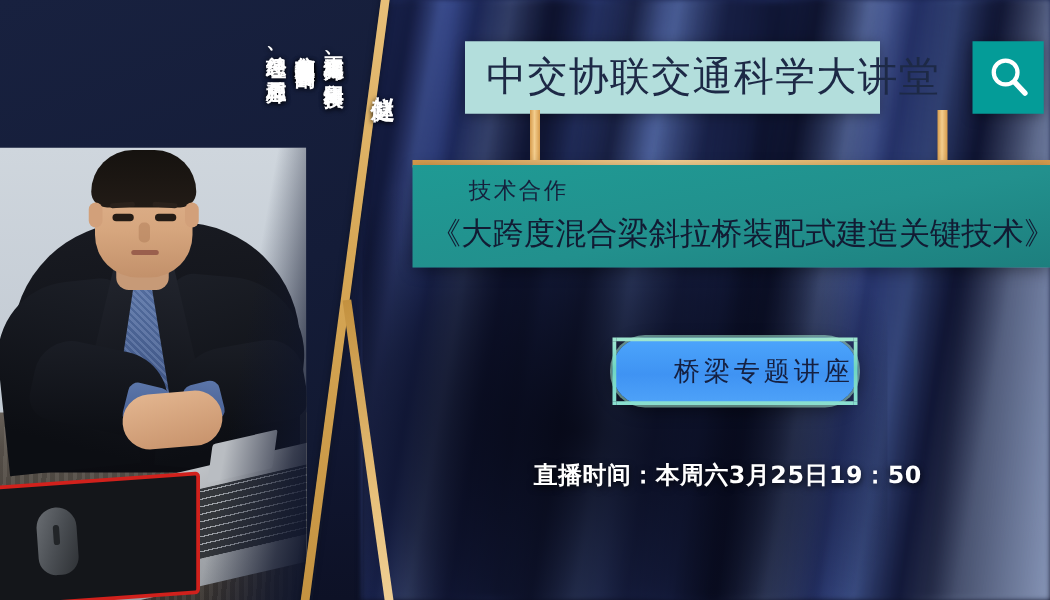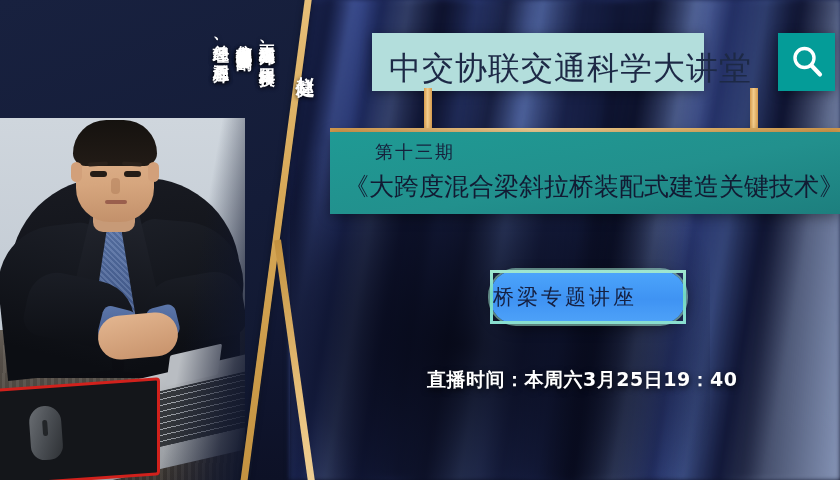--- a/index.html
+++ b/index.html
@@ -180,21 +180,21 @@
   }
   #v-name{ right:525px; top:62px; font-size:19px; letter-spacing:2px; }
   #v-title1{ right:565px; top:32px; font-size:16px; }
   #v-title2{ right:588px; top:32px; font-size:16px; }
   #v-title3{ right:611px; top:32px; font-size:16px; }
 
   
   .title-bar{
     position:absolute;left:372px;top:33px;width:332px;height:58px;
     background:#b3dedc;
-    display:flex;align-items:flex-end;
+    display:flex;align-items:center;
     box-shadow:0 2px 10px rgba(0,0,0,.35);
   }
   .title-text{
     color:#1d2946;
     font-size:32px;
     letter-spacing:1px;
     padding-left:17px;
     white-space:nowrap;
     font-weight:normal;
   }
@@ -232,21 +232,21 @@
   }
 
   
   .pill{
     position:absolute;left:490px;top:270px;width:190px;height:48px;
     border-radius:26px;
     background:linear-gradient(180deg,#4ba4fb 0%,#3f93f3 55%,#4da1f8 100%);
     border:3px solid;
     border-image:linear-gradient(180deg,#9fe6cf,#6fd6c2 45%,#8adfd0) 1;
     box-shadow:0 0 0 2px rgba(160,230,205,.55),0 4px 14px rgba(0,0,0,.45);
-    display:flex;align-items:center;justify-content:flex-start;
+    display:flex;align-items:center;justify-content:flex-end;
   }
   .pill-text{
     color:#152041;font-size:21px;letter-spacing:3px;white-space:nowrap;
   }
 
   
   .info{
     position:absolute;color:#ffffff;font-weight:bold;font-size:19px;
     letter-spacing:.5px;white-space:nowrap;
     text-shadow:0 2px 6px rgba(0,0,0,.8);
@@ -318,23 +318,23 @@
       <circle cx="14.5" cy="13" r="9.5" fill="none" stroke="#ffffff" stroke-width="3.4"></circle>
       <line x1="21.5" y1="20.5" x2="30" y2="29.5" stroke="#ffffff" stroke-width="4.2" stroke-linecap="round"></line>
     </svg>
   </div>
 
   <div class="connector" id="conn-left"></div>
   <div class="connector" id="conn-right"></div>
   <div class="gold-rail"></div>
 
   <div class="subtitle-band">
-    <div class="sub-issue">第十三期</div>
+    <div class="sub-issue">技术合作</div>
     <div class="sub-main">《大跨度混合梁斜拉桥装配式建造关键技术》</div>
   </div>
 
   <div class="pill">
     <span class="pill-text">桥梁专题讲座</span>
   </div>
 
-  <div class="info" id="info-1">直播时间：本周六3月25日19：40</div>
+  <div class="info" id="info-1">直播时间：本周六3月25日19：50</div>
 
 </div>
 
 </body></html>

